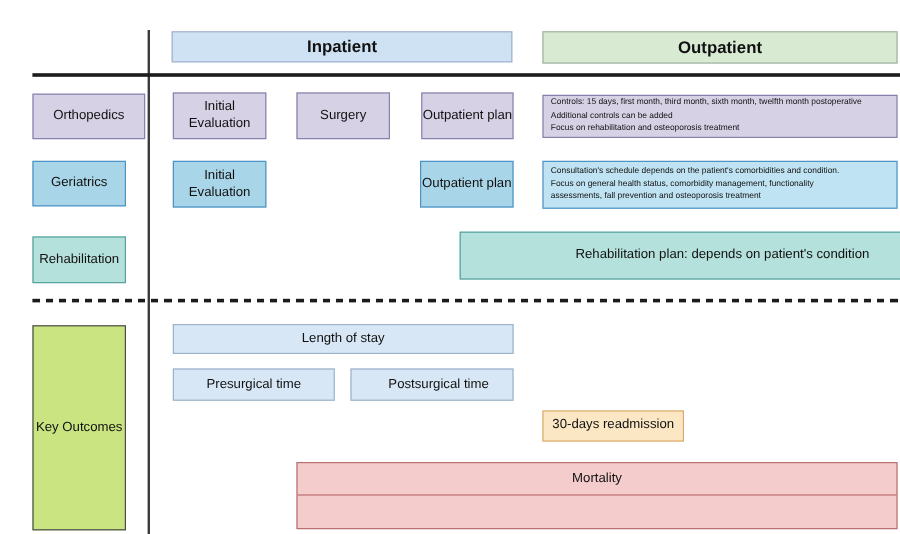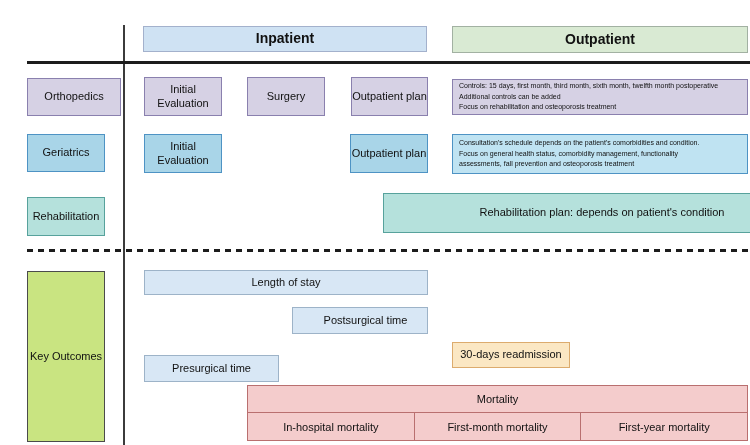--- a/index.html
+++ b/index.html
@@ -65,24 +65,19 @@
 <div class="box blue" style="left:350px;top:134px;width:78px;height:39px;">Outpatient plan</div>
 <div class="box bluelight note" style="left:452px;top:134px;width:296px;height:40px;">Consultation's schedule depends on the patient's comorbidities and condition.
 Focus on general health status, comorbidity management, functionality
 assessments, fall prevention and osteoporosis treatment</div>
 
 <div class="box teal" style="left:27px;top:197px;width:78px;height:39px;">Rehabilitation</div>
 <div class="box teal" style="left:349px;top:193px;width:438px;height:40px;margin-left:34px;">Rehabilitation plan: depends on patient's condition</div>
 
 <div class="box green" style="left:27px;top:271px;width:78px;height:171px;">Key Outcomes</div>
 <div class="box outblue" style="left:144px;top:270px;width:284px;height:25px;">Length of stay</div>
-<div class="box outblue" style="left:144px;top:307px;width:135px;height:27px;margin-top:48px;">Presurgical time</div>
+<div class="box outblue" style="left:144px;top:307px;width:135px;height:27px;">Presurgical time</div>
 <div class="box outblue" style="left:292px;top:307px;width:136px;height:27px;padding-left:11px;">Postsurgical time</div>
 <div class="box orange" style="left:452px;top:342px;width:118px;height:26px;">30-days readmission</div>
 
 <div class="mort-wrap">
   <div class="mort-title">Mortality</div>
-  <div class="mort-row">
-    <div class="mort-cell">In-hospital mortality</div>
-    <div class="mort-cell">First-month mortality</div>
-    <div class="mort-cell">First-year mortality</div>
-  </div>
 </div>
 
 </body></html>

